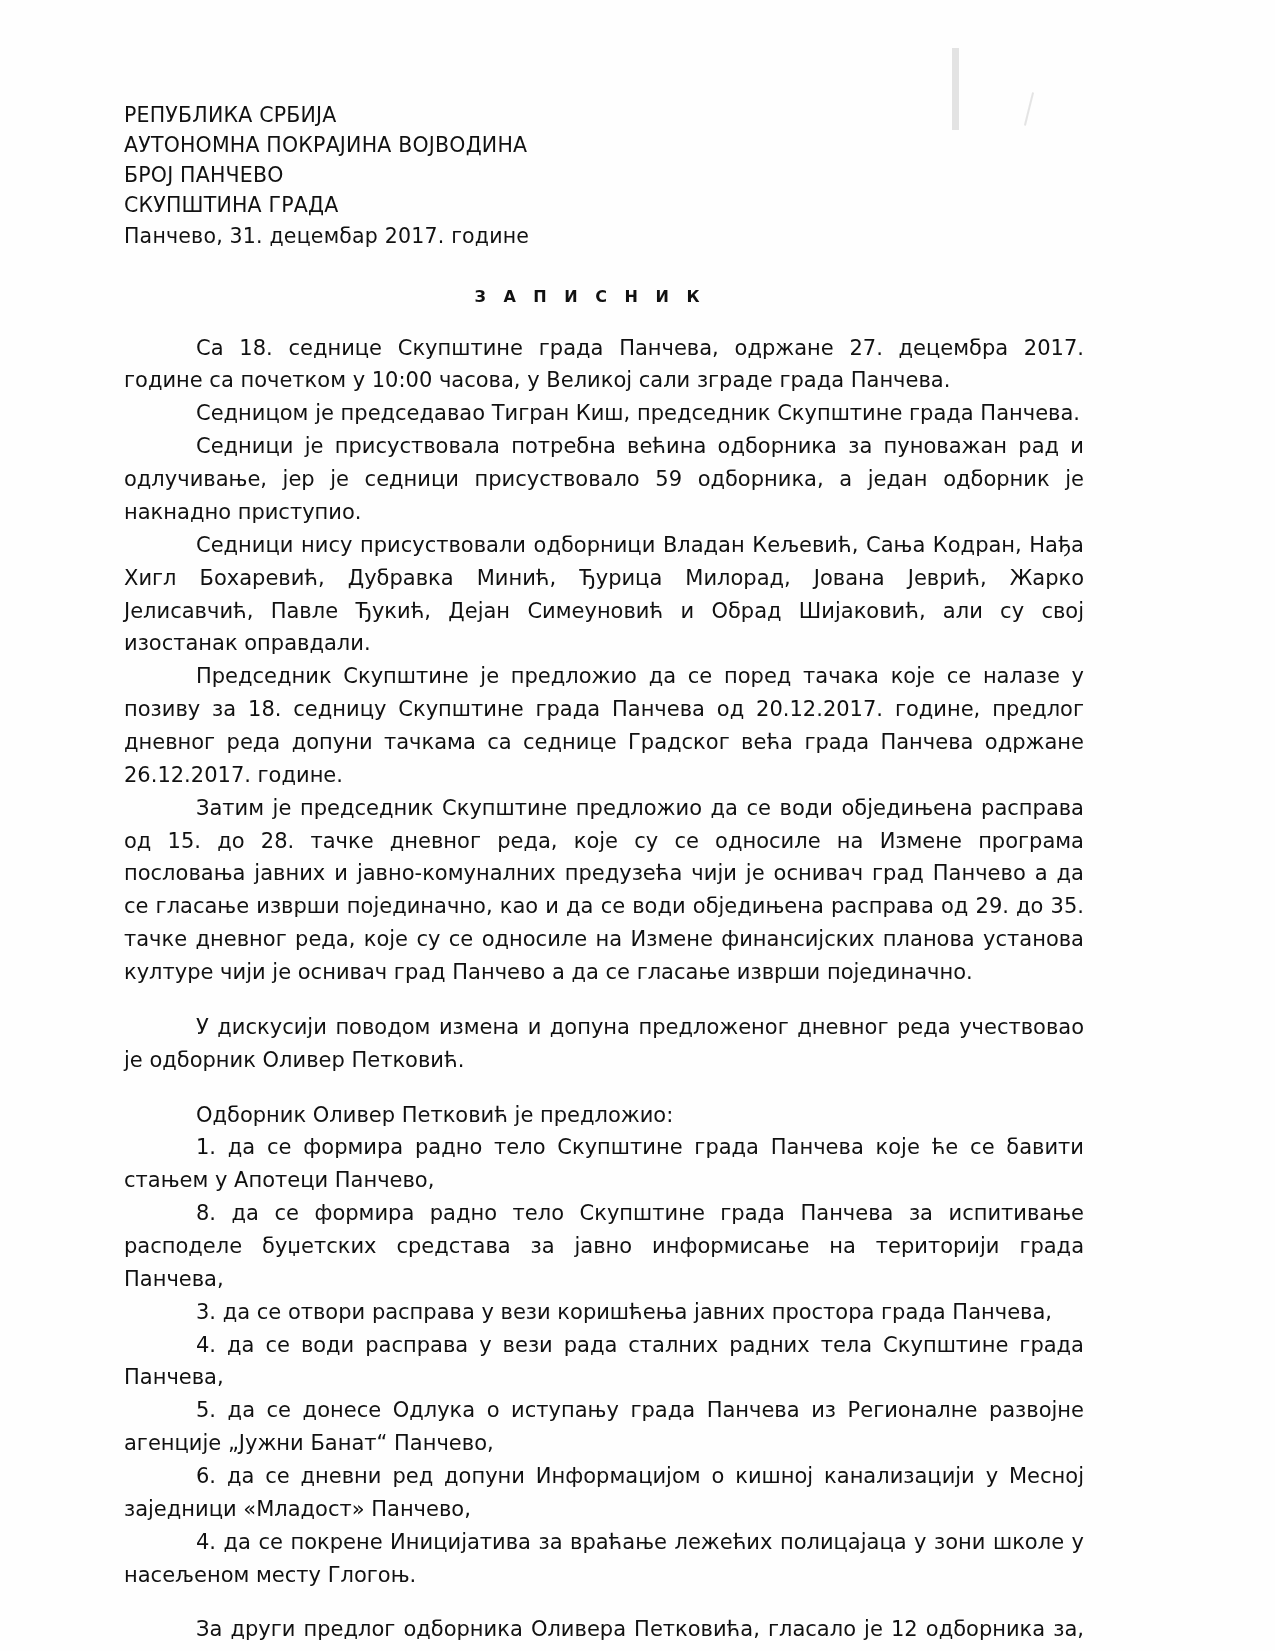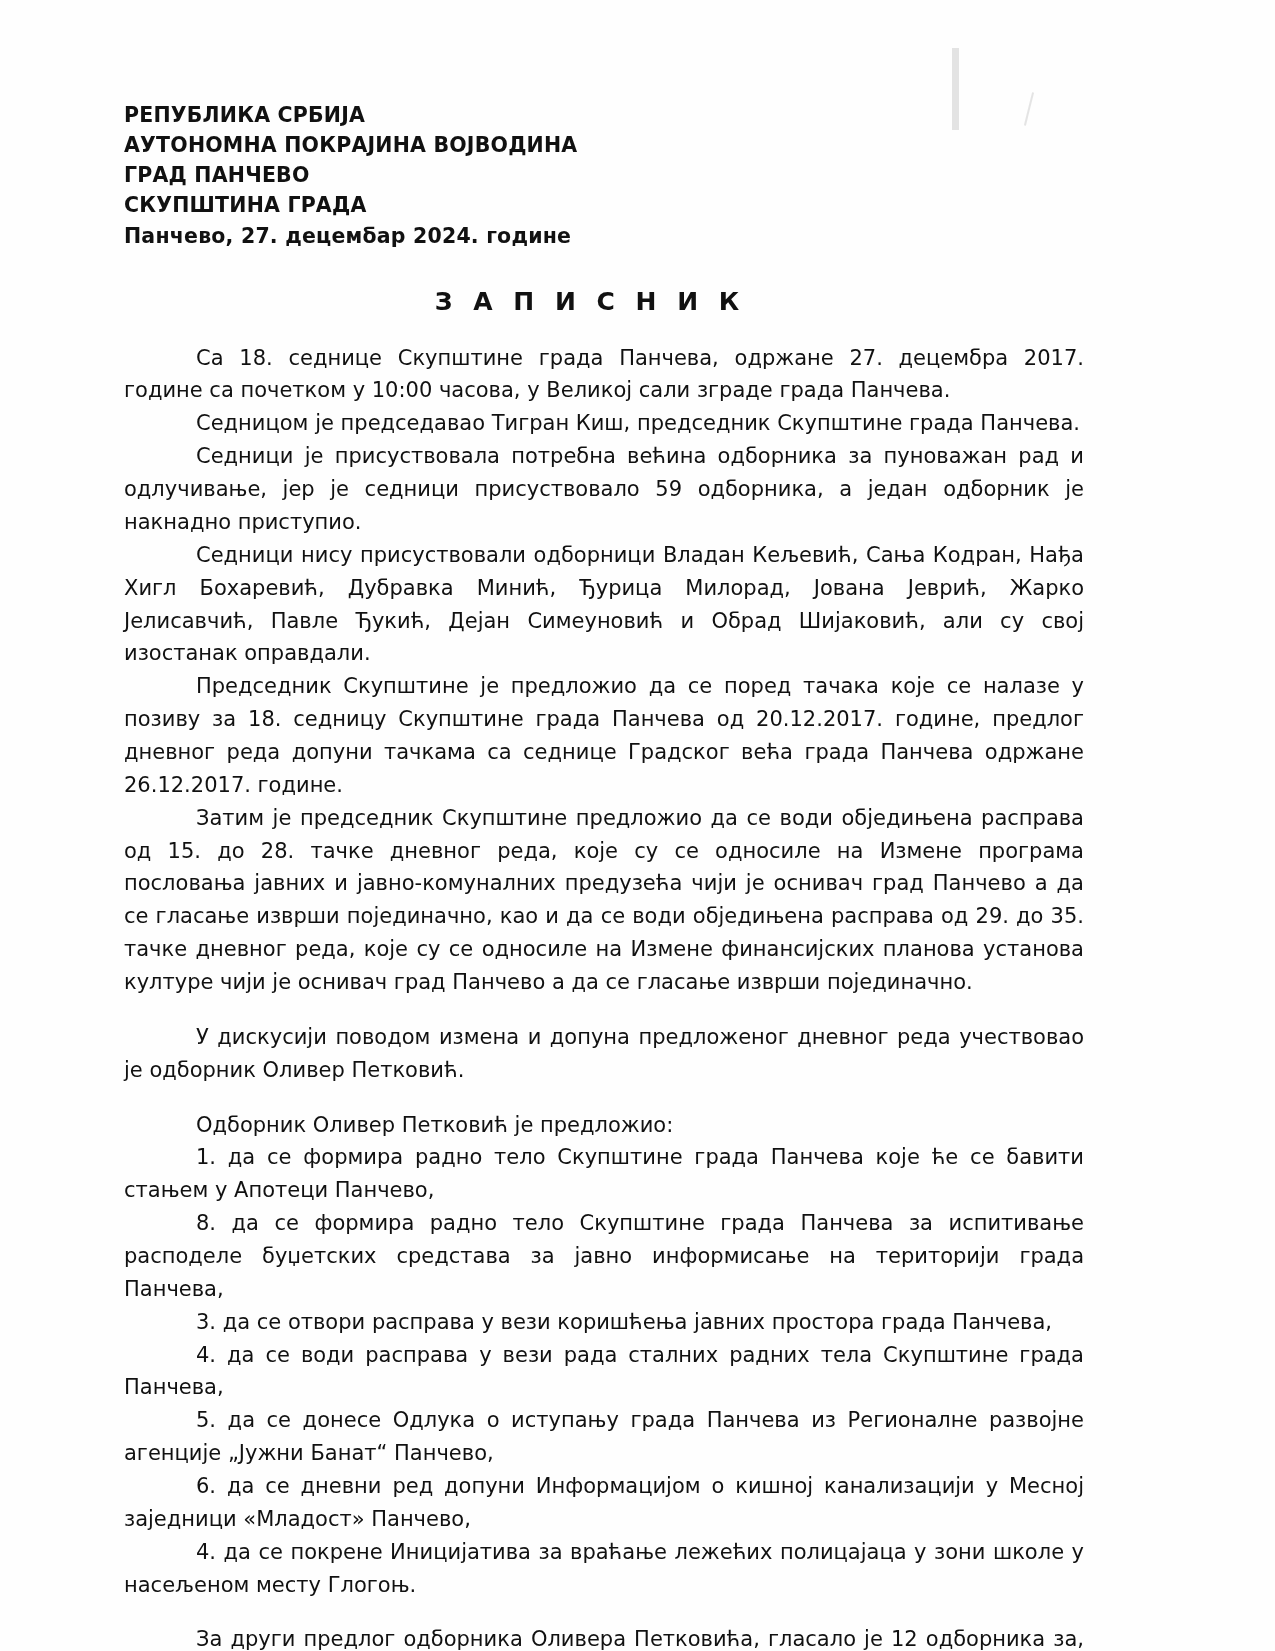--- a/index.html
+++ b/index.html
@@ -47,33 +47,33 @@
   }
 
   .content {
     position: absolute;
     left: 124px;
     top: 100px;
     width: 960px;
   }
 
   .header-block {
-    font-weight: bold;
+    font-weight: normal;
     font-size: 20.5px;
     line-height: 1.47;
     letter-spacing: .2px;
   }
   .header-block div {
     white-space: nowrap;
   }
 
   .doc-title {
     text-align: center;
     font-weight: bold;
-    font-size: 25px;
+    font-size: 16px;
     letter-spacing: 6px;
     margin-top: 36px;
     margin-bottom: 26px;
     padding-right: 28px;
   }
 
   .body-text p {
     margin: 0;
     font-size: 21px;
     line-height: 1.565;
@@ -92,23 +92,23 @@
 <div class="page">
 
   <div class="scan-mark"></div>
   <div class="scan-mark2"></div>
 
   <div class="content">
 
     <div class="header-block">
       <div>РЕПУБЛИКА СРБИЈА</div>
       <div>АУТОНОМНА ПОКРАЈИНА ВОЈВОДИНА</div>
-      <div>ГРАД ПАНЧЕВО</div>
+      <div>БРОЈ ПАНЧЕВО</div>
       <div>СКУПШТИНА ГРАДА</div>
-      <div>Панчево, 27. децембар 2024. године</div>
+      <div>Панчево, 31. децембар 2017. године</div>
     </div>
 
     <div class="doc-title">З А П И С Н И К</div>
 
     <div class="body-text">
       <p>Са 18. седнице Скупштине града Панчева, одржане 27. децембра 2017. године са почетком у 10:00 часова, у Великој сали зграде града Панчева.</p>
       <p>Седницом је председавао Тигран Киш, председник Скупштине града Панчева.</p>
       <p>Седници је присуствовала потребна већина одборника за пуноважан рад и одлучивање, јер је седници присуствовало 59 одборника, а један одборник је накнадно приступио.</p>
       <p>Седници нису присуствовали одборници Владан Кељевић, Сања Кодран, Нађа Хигл Бохаревић, Дубравка Минић, Ђурица Милорад, Јована Јеврић, Жарко Јелисавчић, Павле Ђукић, Дејан Симеуновић и Обрад Шијаковић, али су свој изостанак оправдали.</p>
       <p>Председник Скупштине је предложио да се поред тачака које се налазе у позиву за 18. седницу Скупштине града Панчева од 20.12.2017. године, предлог дневног реда допуни тачкама са седнице Градског већа града Панчева одржане 26.12.2017. године.</p>

